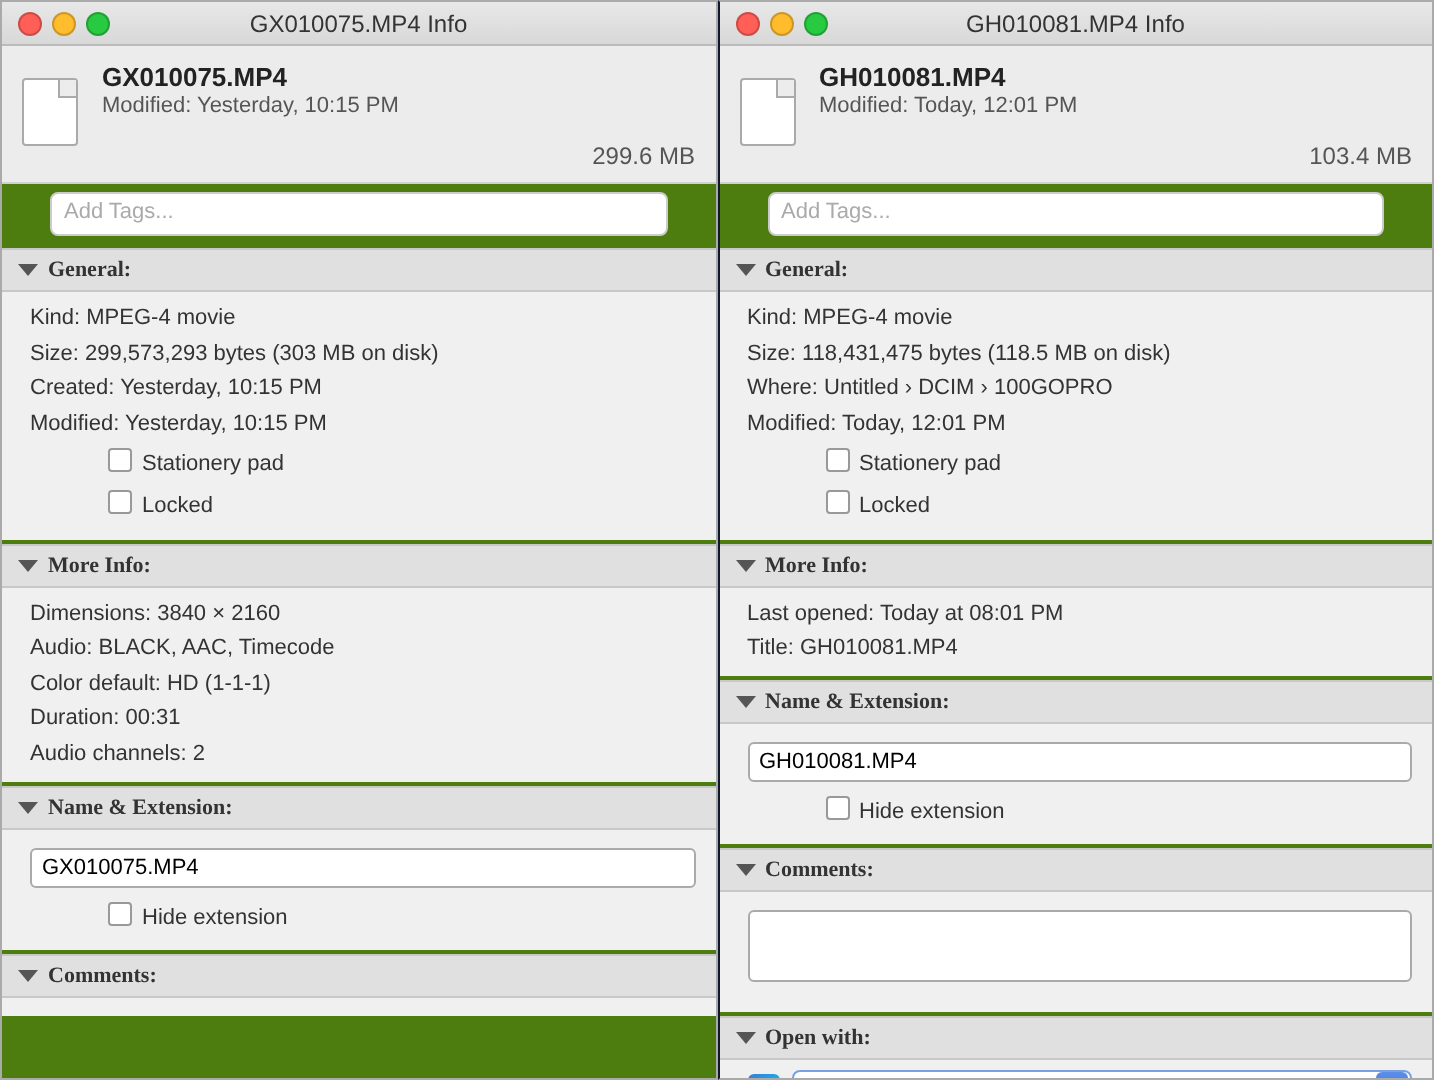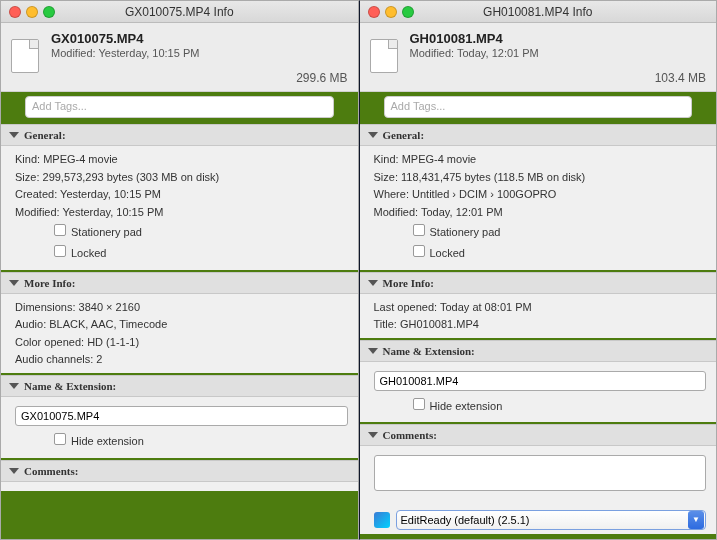--- a/index.html
+++ b/index.html
@@ -313,21 +313,22 @@
       </div>
     </div>
 
     <div class="section-header">
       <div class="triangle"></div>
       <span class="section-label">More Info:</span>
     </div>
     <div class="section-content">
       <div><span class="key">Dimensions: </span><span>3840 × 2160</span></div>
       <div><span class="key">Audio: </span><span>BLACK, AAC, Timecode</span></div>
-      <div><span class="key">Color opened: </span><span>HD (1-1-1)</span></div>
+      <div><span class="key">Color default: </span><span>HD (1-1-1)</span></div>
+      <div><span class="key">Duration: </span><span>00:31</span></div>
       <div><span class="key">Audio channels: </span><span>2</span></div>
     </div>
 
     <div class="section-header">
       <div class="triangle"></div>
       <span class="section-label">Name &amp; Extension:</span>
     </div>
     <div class="section-content">
       <input type="text" class="name-input" value="GX010075.MP4" style="">
       <div class="checkbox-row">
@@ -415,20 +416,24 @@
     </div>
 
     <div class="section-header">
       <div class="triangle"></div>
       <span class="section-label">Comments:</span>
     </div>
     <div class="section-content">
       <textarea class="comments-box" style=""></textarea>
     </div>
 
+    <div class="section-header">
+      <div class="triangle"></div>
+      <span class="section-label">Open with:</span>
+    </div>
     <div class="section-content">
       <div class="open-with-row">
         <div class="app-icon"></div>
         <div class="dropdown-wrapper">
           <select>
             <option>EditReady (default) (2.5.1)</option>
           </select>
           <div class="dropdown-chevron">▼</div>
         </div>
       </div>

